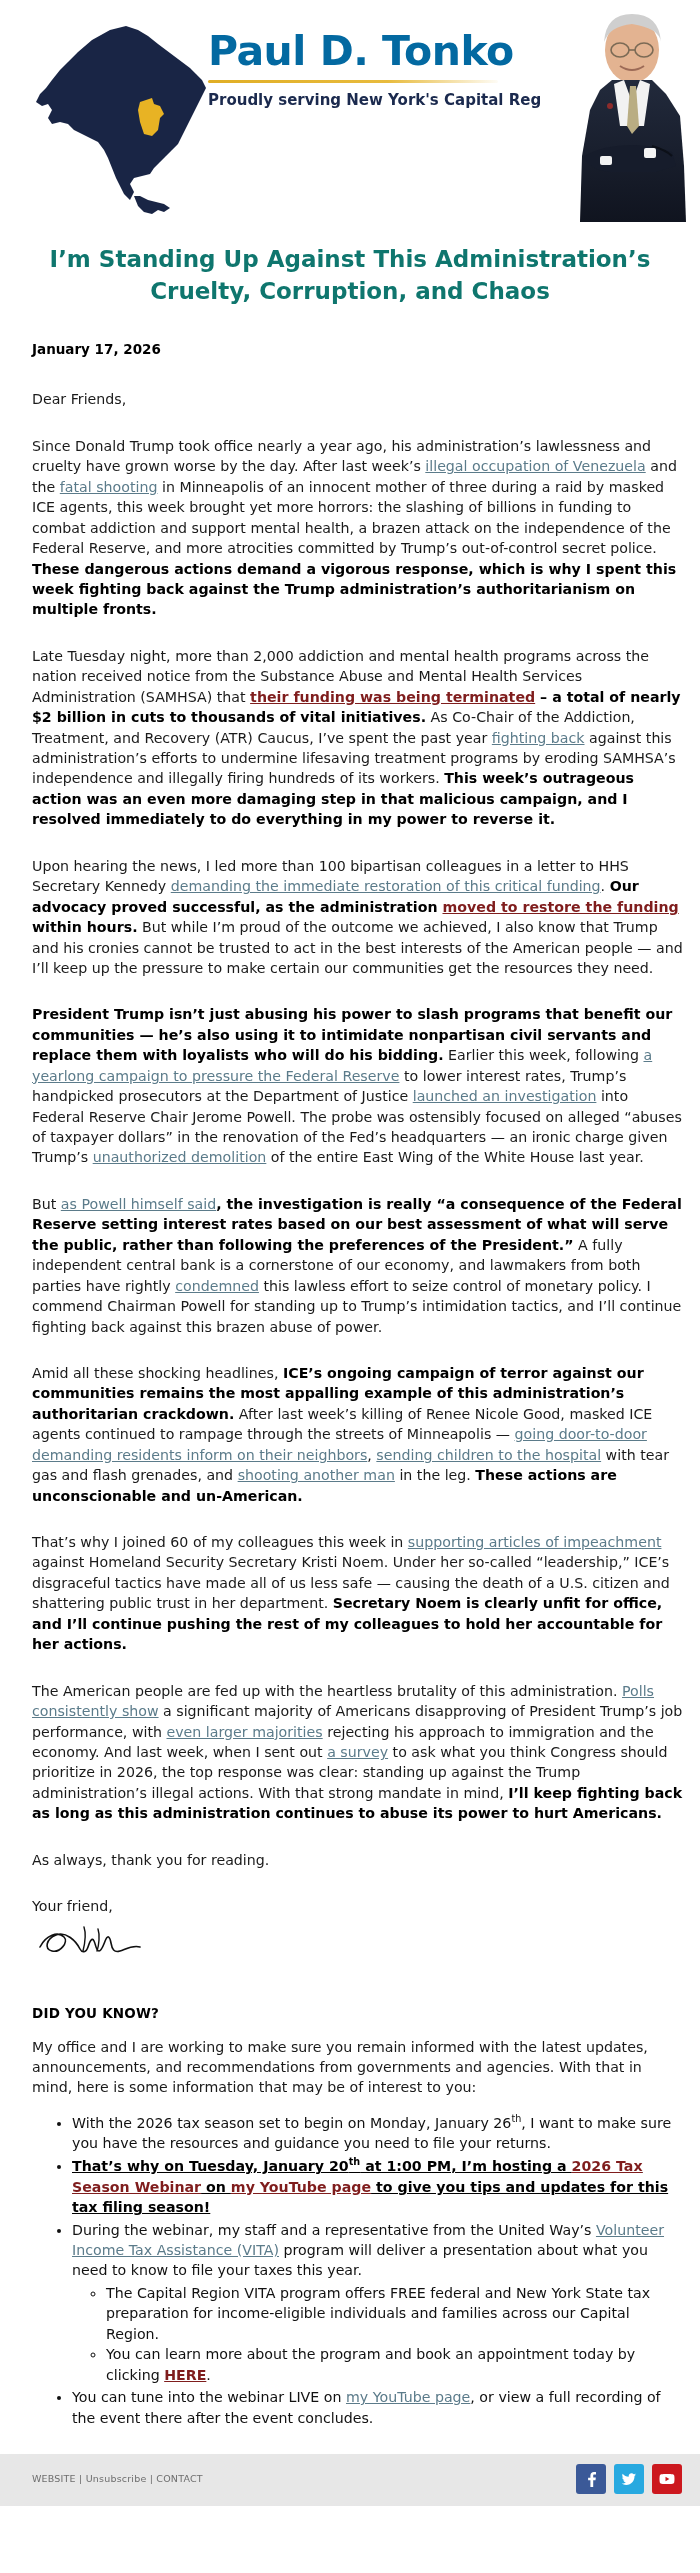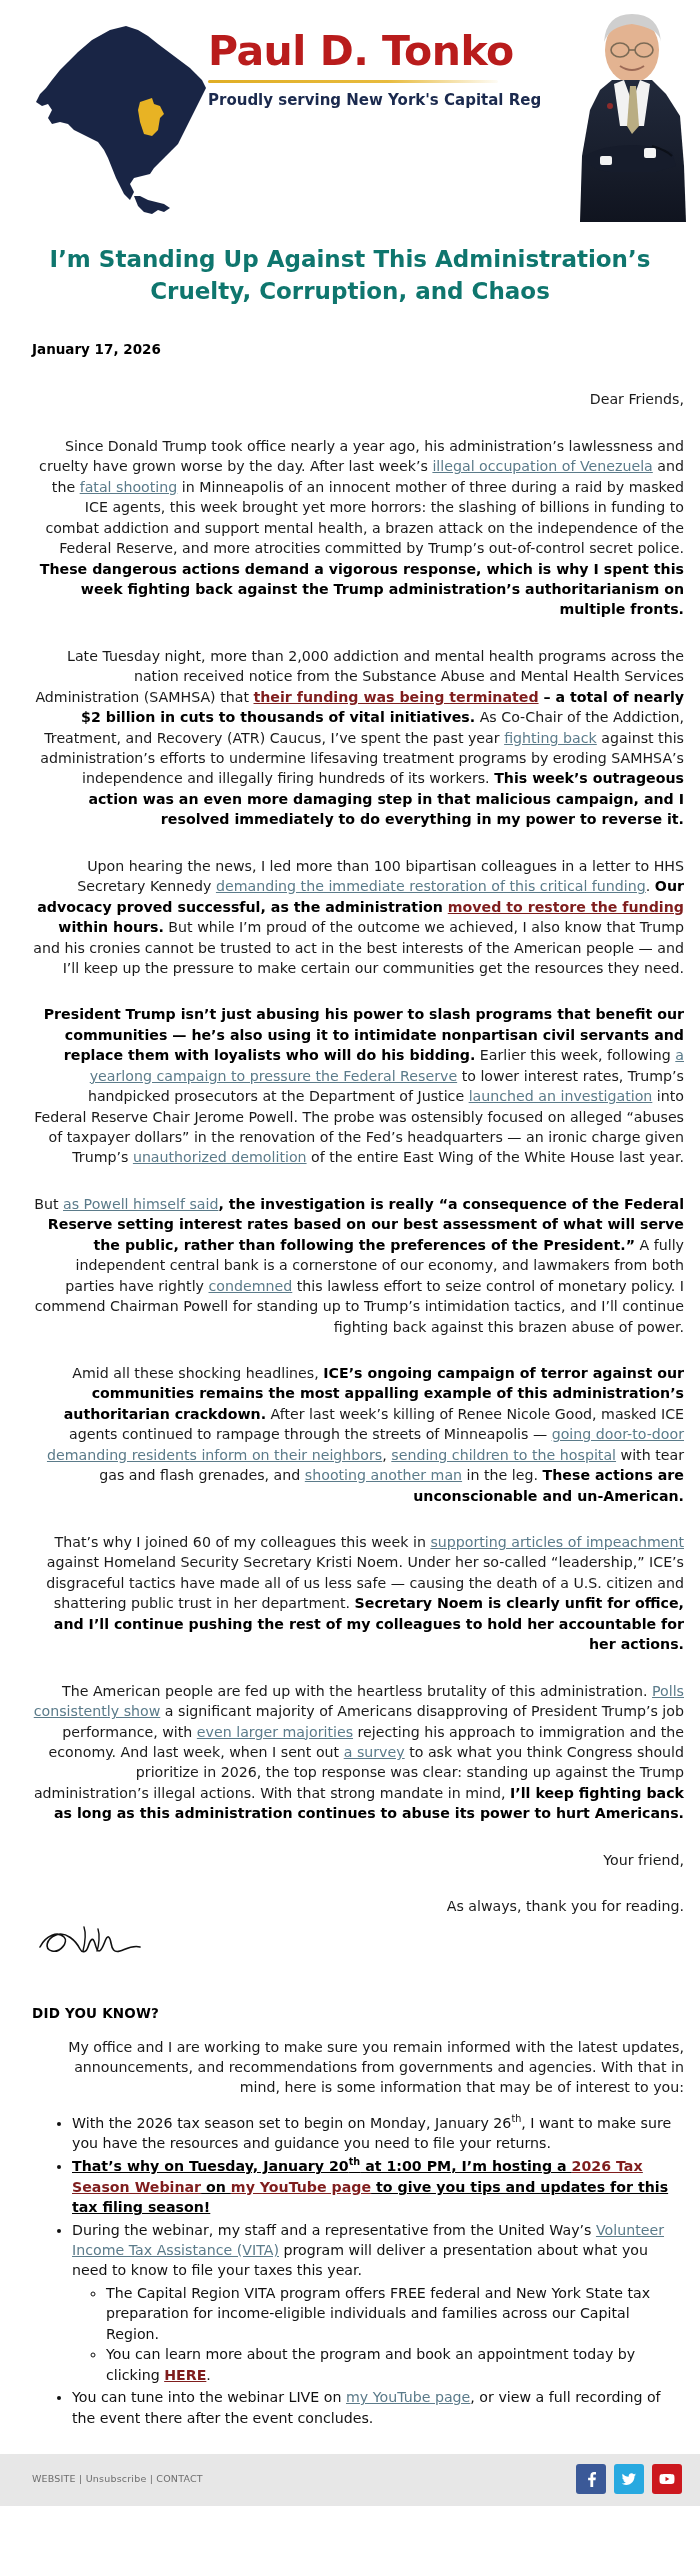--- a/index.html
+++ b/index.html
@@ -25,21 +25,21 @@
   .name-block {
     position: absolute;
     left: 208px; top: 30px;
     width: 330px;
   }
   .rep-name {
     font-family: "DejaVu Sans", "Liberation Sans", sans-serif;
     font-size: 41px;
     font-weight: 700;
     letter-spacing: -0.5px;
-    color: #b91c1c;
+    color: #0369a1;
     line-height: 1.05;
     margin: 0;
     white-space: nowrap;
   }
   .gold-rule {
     margin: 7px 0 8px 0;
     height: 3px;
     width: 290px;
     background: linear-gradient(to right, #e0ae25 0%, #e8bb3d 62%, rgba(232,187,61,0.05) 100%);
     border-radius: 2px;
@@ -69,21 +69,21 @@
     margin: 34px 0 0 0;
     font-size: 13.5px;
     font-weight: 700;
     color: #000;
   }
   p.body {
     font-size: 14.2px;
     line-height: 1.44;
     color: #1a1a1a;
     margin: 26px 0 0 0;
-    text-align: right;
+    text-align: left;
   }
   p.salutation { margin-top: 32px; }
   p.tight { margin-top: 16px; }
   b, strong { font-weight: 700; color:#000; }
   a.lnk {
     color: #5b7b8a;
     text-decoration: underline;
   }
   a.lnk.b { color:#7f1d1d; font-weight:700; }
 
@@ -206,22 +206,22 @@
     <p class="body"><b>President Trump isn’t just abusing his power to slash programs that benefit our communities — he’s also using it to intimidate nonpartisan civil servants and replace them with loyalists who will do his bidding.</b><span> Earlier this week, following </span><a class="lnk" href="#">a yearlong campaign to pressure the Federal Reserve</a><span> to lower interest rates, Trump’s handpicked prosecutors at the Department of Justice </span><a class="lnk" href="#">launched an investigation</a><span> into Federal Reserve Chair Jerome Powell. The probe was ostensibly focused on alleged “abuses of taxpayer dollars” in the renovation of the Fed’s headquarters — an ironic charge given Trump’s </span><a class="lnk" href="#">unauthorized demolition</a><span> of the entire East Wing of the White House last year.</span></p>
 
     <p class="body"><span>But </span><a class="lnk" href="#">as Powell himself said</a><b>, the investigation is really “a consequence of the Federal Reserve setting interest rates based on our best assessment of what will serve the public, rather than following the preferences of the President.”</b><span> A fully independent central bank is a cornerstone of our economy, and lawmakers from both parties have rightly </span><a class="lnk" href="#">condemned</a><span> this lawless effort to seize control of monetary policy. I commend Chairman Powell for standing up to Trump’s intimidation tactics, and I’ll continue fighting back against this brazen abuse of power.</span></p>
 
     <p class="body"><span>Amid all these shocking headlines, </span><b>ICE’s ongoing campaign of terror against our communities remains the most appalling example of this administration’s authoritarian crackdown.</b><span> After last week’s killing of Renee Nicole Good, masked ICE agents continued to rampage through the streets of Minneapolis — </span><a class="lnk" href="#">going door-to-door demanding residents inform on their neighbors</a><span>, </span><a class="lnk" href="#">sending children to the hospital</a><span> with tear gas and flash grenades, and </span><a class="lnk" href="#">shooting another man</a><span> in the leg. </span><b>These actions are unconscionable and un-American.</b></p>
 
     <p class="body"><span>That’s why I joined 60 of my colleagues this week in </span><a class="lnk" href="#">supporting articles of impeachment</a><span> against Homeland Security Secretary Kristi Noem. Under her so-called “leadership,” ICE’s disgraceful tactics have made all of us less safe — causing the death of a U.S. citizen and shattering public trust in her department. </span><b>Secretary Noem is clearly unfit for office, and I’ll continue pushing the rest of my colleagues to hold her accountable for her actions.</b></p>
 
     <p class="body"><span>The American people are fed up with the heartless brutality of this administration. </span><a class="lnk" href="#">Polls consistently show</a><span> a significant majority of Americans disapproving of President Trump’s job performance, with </span><a class="lnk" href="#">even larger majorities</a><span> rejecting his approach to immigration and the economy. And last week, when I sent out </span><a class="lnk" href="#">a survey</a><span> to ask what you think Congress should prioritize in 2026, the top response was clear: standing up against the Trump administration’s illegal actions. With that strong mandate in mind, </span><b>I’ll keep fighting back as long as this administration continues to abuse its power to hurt Americans.</b></p>
 
+    <p class="body signoff">As always, thank you for reading.</p>
     <p class="body yourfriend">Your friend,</p>
-    <p class="body signoff">As always, thank you for reading.</p>
 
     <svg class="signature" viewBox="0 0 120 40">
       <path d="M4,24 C10,12 22,8 28,14 C33,19 24,30 16,28 C8,26 10,16 20,12 C30,8 40,18 44,26 C46,30 50,30 52,24 C54,18 56,14 58,18 C60,22 60,28 63,28 C66,28 68,20 70,16 C72,12 74,14 75,20 C76,26 78,30 84,28 C90,26 96,22 104,24" fill="none" stroke="#111" stroke-width="1.6" stroke-linecap="round"></path>
       <path d="M48,4 C50,10 49,20 47,28" fill="none" stroke="#111" stroke-width="1.4" stroke-linecap="round"></path>
       <path d="M62,6 C64,12 63,22 61,28" fill="none" stroke="#111" stroke-width="1.4" stroke-linecap="round"></path>
     </svg>
 
     
     <div class="dyk-title">DID YOU KNOW?</div>
     <p class="body tight">My office and I are working to make sure you remain informed with the latest updates, announcements, and recommendations from governments and agencies. With that in mind, here is some information that may be of interest to you:</p>

